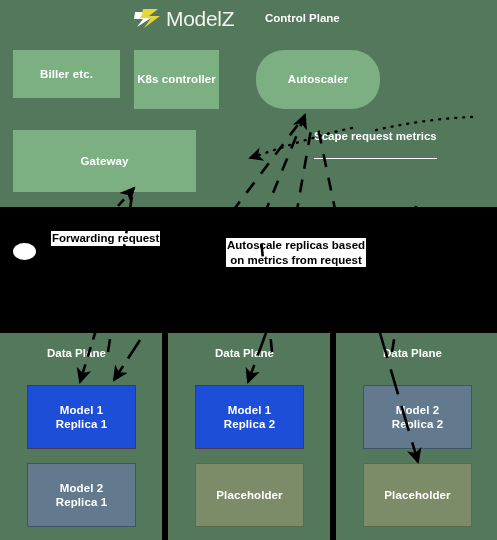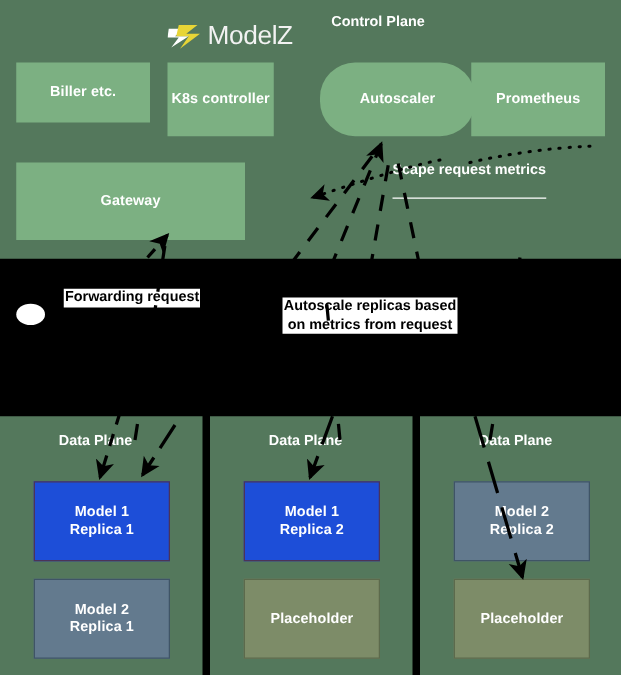--- a/index.html
+++ b/index.html
@@ -20,21 +20,21 @@
   .model-blue{background:#637a8e;border:1.5px solid #3f5466;}
   .placeholder{background:#7d8c68;border:1.5px solid #5c6a4c;}
 
   .plain-label{position:absolute;color:#fff;font-weight:bold;font-size:11.5px;
                white-space:nowrap;text-align:center;}
   .boxed-label{position:absolute;background:#fff;color:#000;font-weight:bold;
                font-size:11.5px;line-height:1.28;white-space:pre;padding:0 1px;}
   .underlined{position:absolute;color:#fff;font-weight:bold;font-size:11.5px;
               white-space:nowrap;border-bottom:1.5px solid #fff;padding-bottom:16px;}
 
-  #brand{position:absolute;left:134px;top:17px;display:flex;gap:5px;}
+  #brand{position:absolute;left:134px;top:6px;display:flex;align-items:center;gap:5px;}
   #brand .word{color:#f2f2f2;font-size:21px;font-weight:500;letter-spacing:-.3px;}
 
   #client-dot{position:absolute;left:13px;top:243px;width:23px;height:17px;
               background:#fff;border-radius:50%;}
 
   svg.overlay{position:absolute;left:0;top:0;width:497px;height:540px;
               pointer-events:none;overflow:visible;}
 </style>
 </head>
 <body>
@@ -54,23 +54,20 @@
     <div class="plain-label" style="left:265px;top:12px;">Control Plane</div>
 
     <div class="node cp-node" style="left:13px;top:50px;width:107px;height:48px;">
       <span>Biller etc.</span>
     </div>
     <div class="node cp-node" style="left:134px;top:50px;width:85px;height:59px;">
       <span>K8s controller</span>
     </div>
     <div class="node cp-node" style="left:256px;top:50px;width:124px;height:59px;border-radius:28px;">
       <span>Autoscaler</span>
-    </div>
-    <div class="node cp-node" style="left:377px;top:50px;width:107px;height:59px;">
-      <span>Prometheus</span>
     </div>
     <div class="node cp-node" style="left:13px;top:130px;width:183px;height:62px;">
       <span>Gateway</span>
     </div>
 
     <div class="underlined" style="left:314px;top:130px;">Scape request metrics</div>
   </div>
 
   <div id="client-dot"></div>
 

